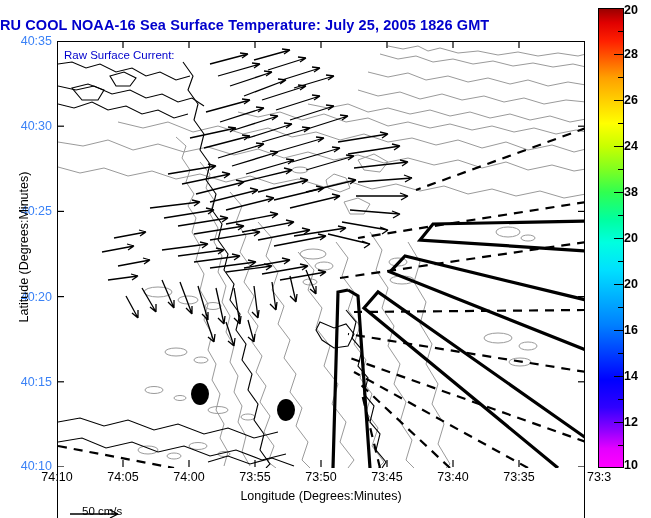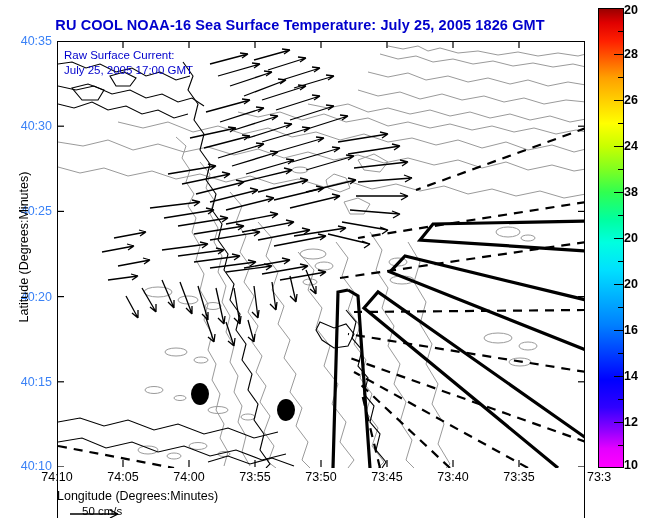--- a/index.html
+++ b/index.html
@@ -3,21 +3,21 @@
 <meta charset="utf-8">
 <style>
   html,body{margin:0;padding:0;background:#ffffff;}
   body{width:651px;height:518px;position:relative;overflow:hidden;
        font-family:"Liberation Sans", sans-serif;}
 
   #root{position:absolute;left:0;top:0;width:651px;height:518px;background:#fff;}
 
   
   .fig-title{
-    position:absolute;left:0;top:17px;width:600px;text-align:center;
+    position:absolute;left:0;top:17px;width:600px;text-align:left;
     color:#0000cc;font-size:14.5px;font-weight:bold;letter-spacing:0.1px;
     white-space:nowrap;
   }
 
   
   #plot{
     position:absolute;left:57px;top:41px;width:528px;height:491px;
     border:1.5px solid #000;box-sizing:border-box;background:#ffffff;
     overflow:hidden;
   }
@@ -36,21 +36,21 @@
   
   .xtick{
     position:absolute;top:470px;font-size:12.5px;color:#000;
     transform:translateX(-50%);white-space:nowrap;
   }
   .ytick{
     position:absolute;left:52px;font-size:12.5px;color:#3b82f6;
     transform:translate(-100%,-50%);white-space:nowrap;
   }
   .xlabel{
-    position:absolute;left:57px;top:489px;width:528px;text-align:left;
+    position:absolute;left:57px;top:489px;width:528px;text-align:center;
     font-size:12.5px;color:#000;white-space:nowrap;
   }
   .ylabel{
     position:absolute;left:-76px;top:240px;width:200px;text-align:center;
     font-size:12.5px;color:#000;white-space:nowrap;
     transform:rotate(-90deg);transform-origin:center center;
   }
 
   
   #cbar{
@@ -294,21 +294,20 @@
 
       <g fill="#000000">
         <ellipse cx="142" cy="352" rx="9" ry="11"></ellipse>
         <ellipse cx="228" cy="368" rx="9" ry="11"></ellipse>
       </g>
 
     </svg>
 
     <div class="inplot-note">
       <div>Raw Surface Current:</div>
-      <div>July 25, 2005 17:00 GMT</div>
     </div>
 
     <div class="vscale">
       <div class="vscale-label">50 cm/s</div>
       <svg width="64" height="16">
         <path d="M4 9 L52 9 M52 9 L44 5 M52 9 L44 13" stroke="#000" stroke-width="1.3" fill="none"></path>
       </svg>
     </div>
   </div>
 

